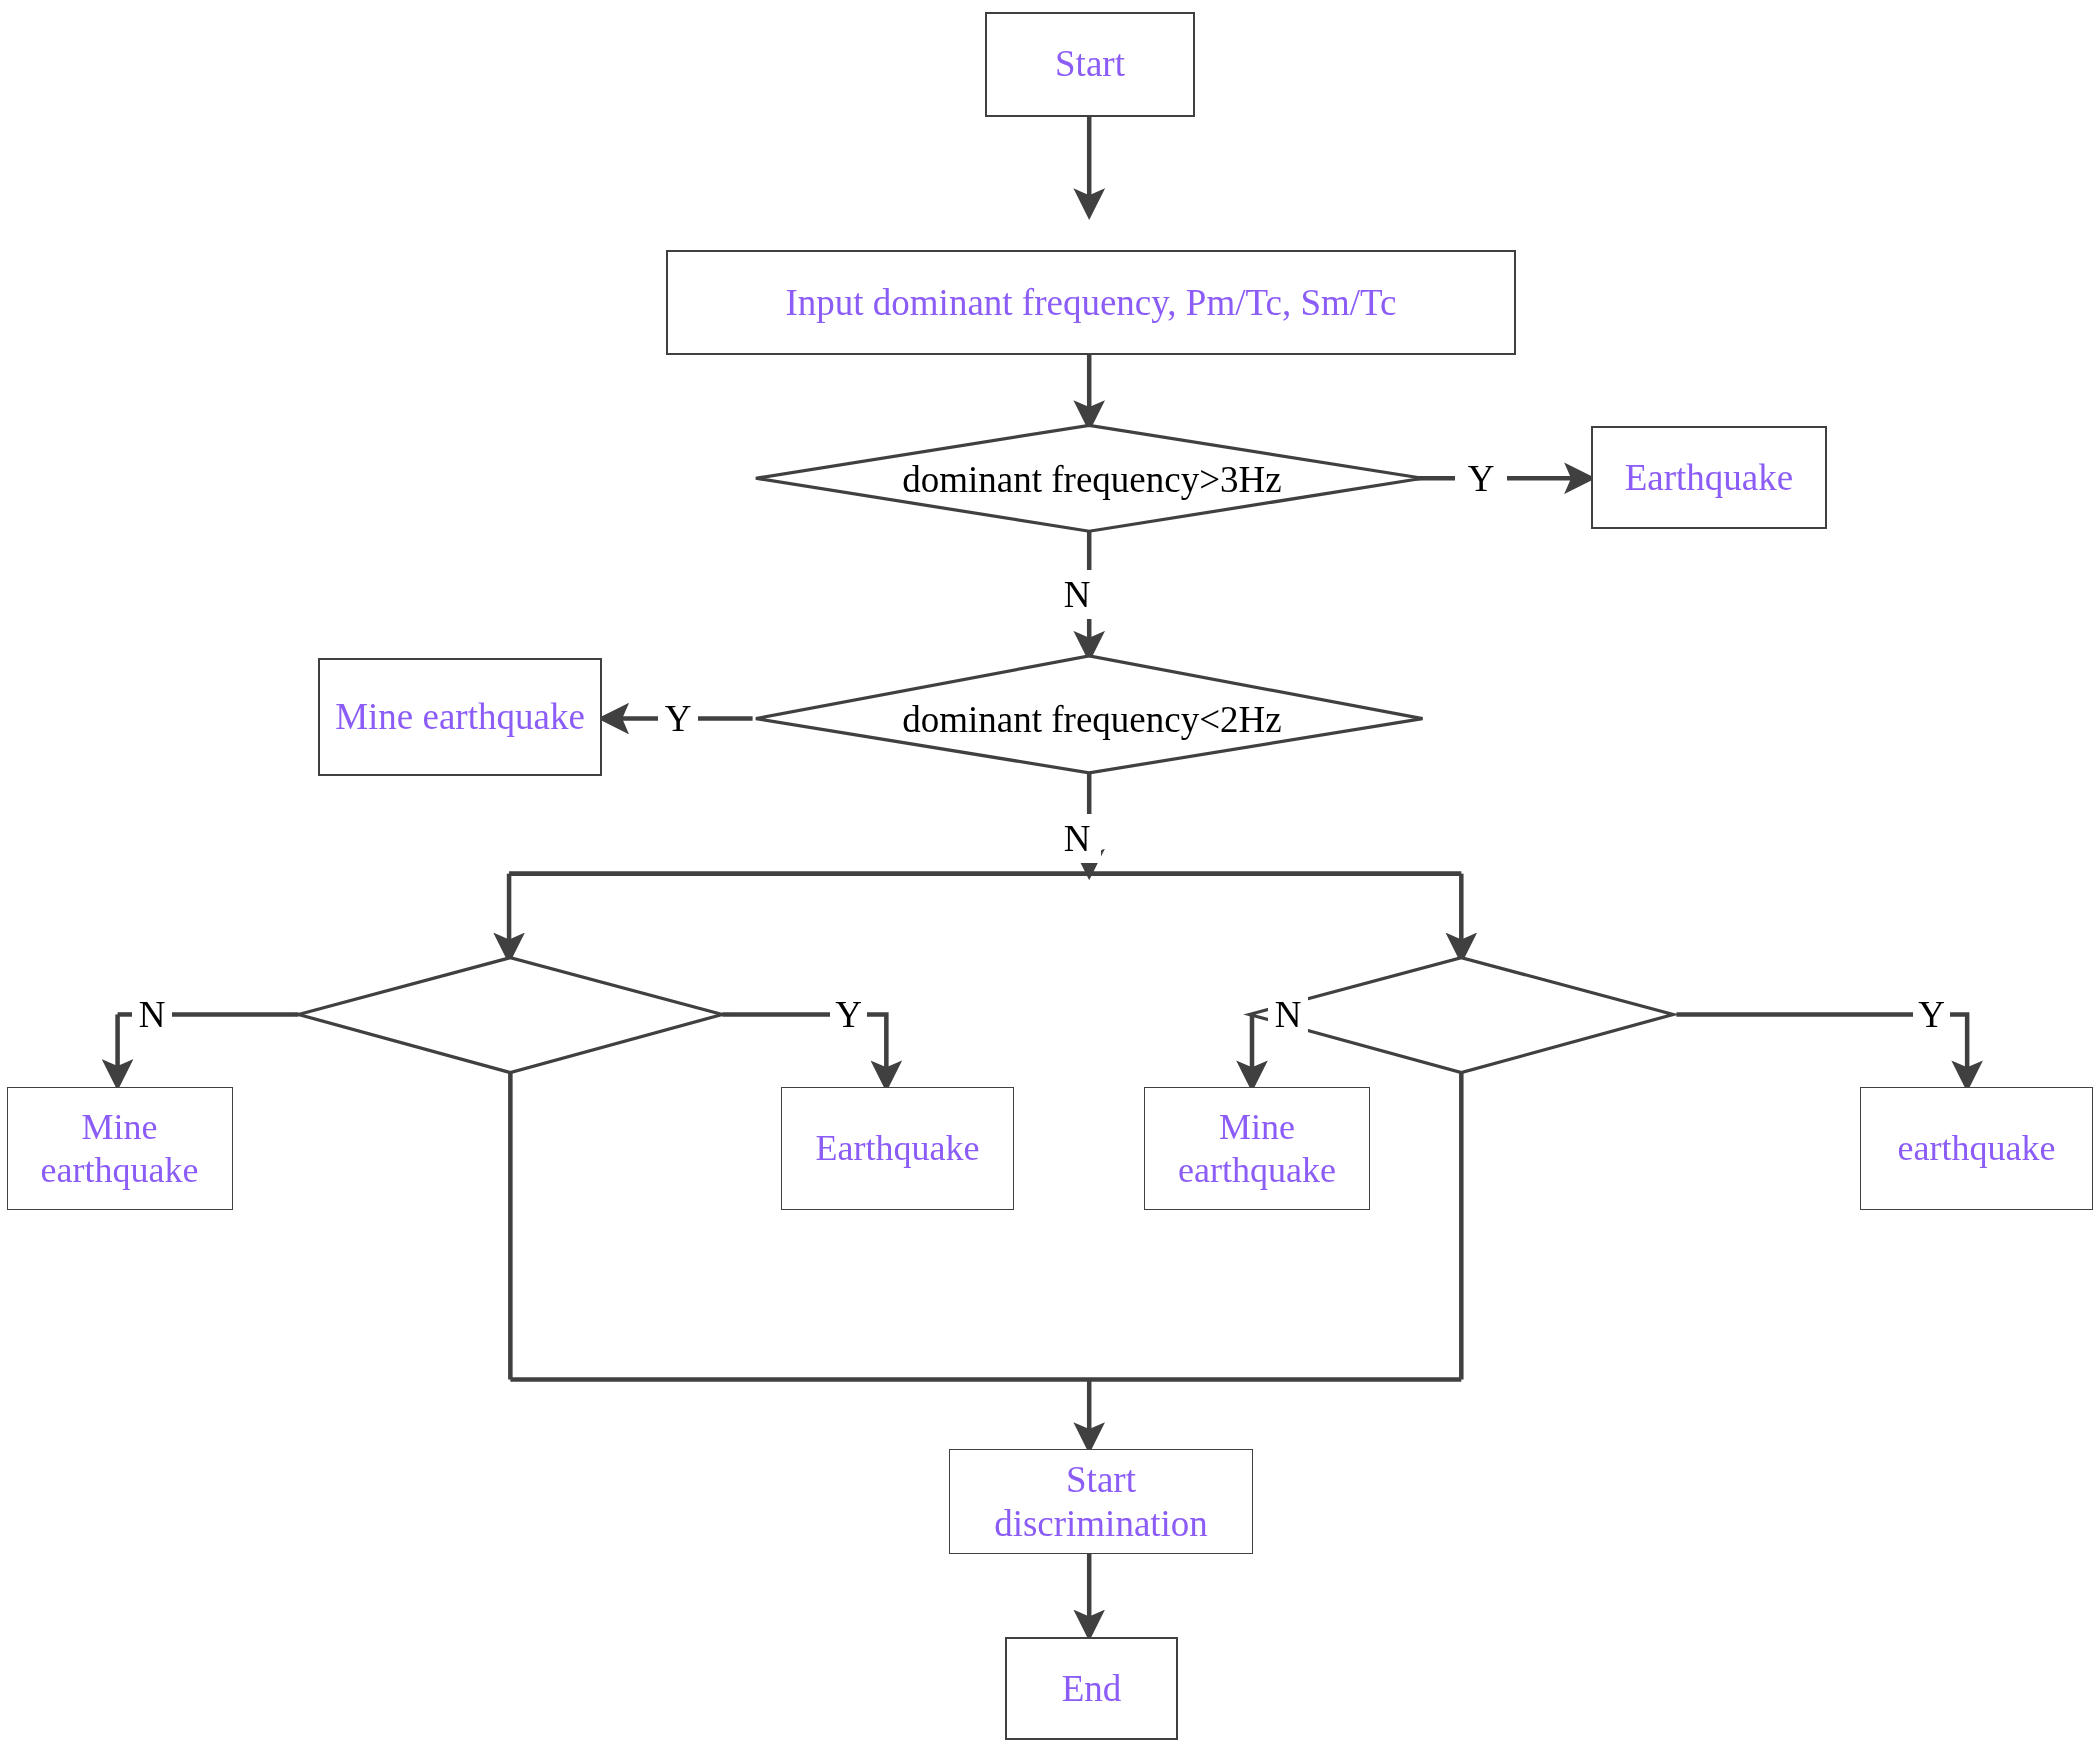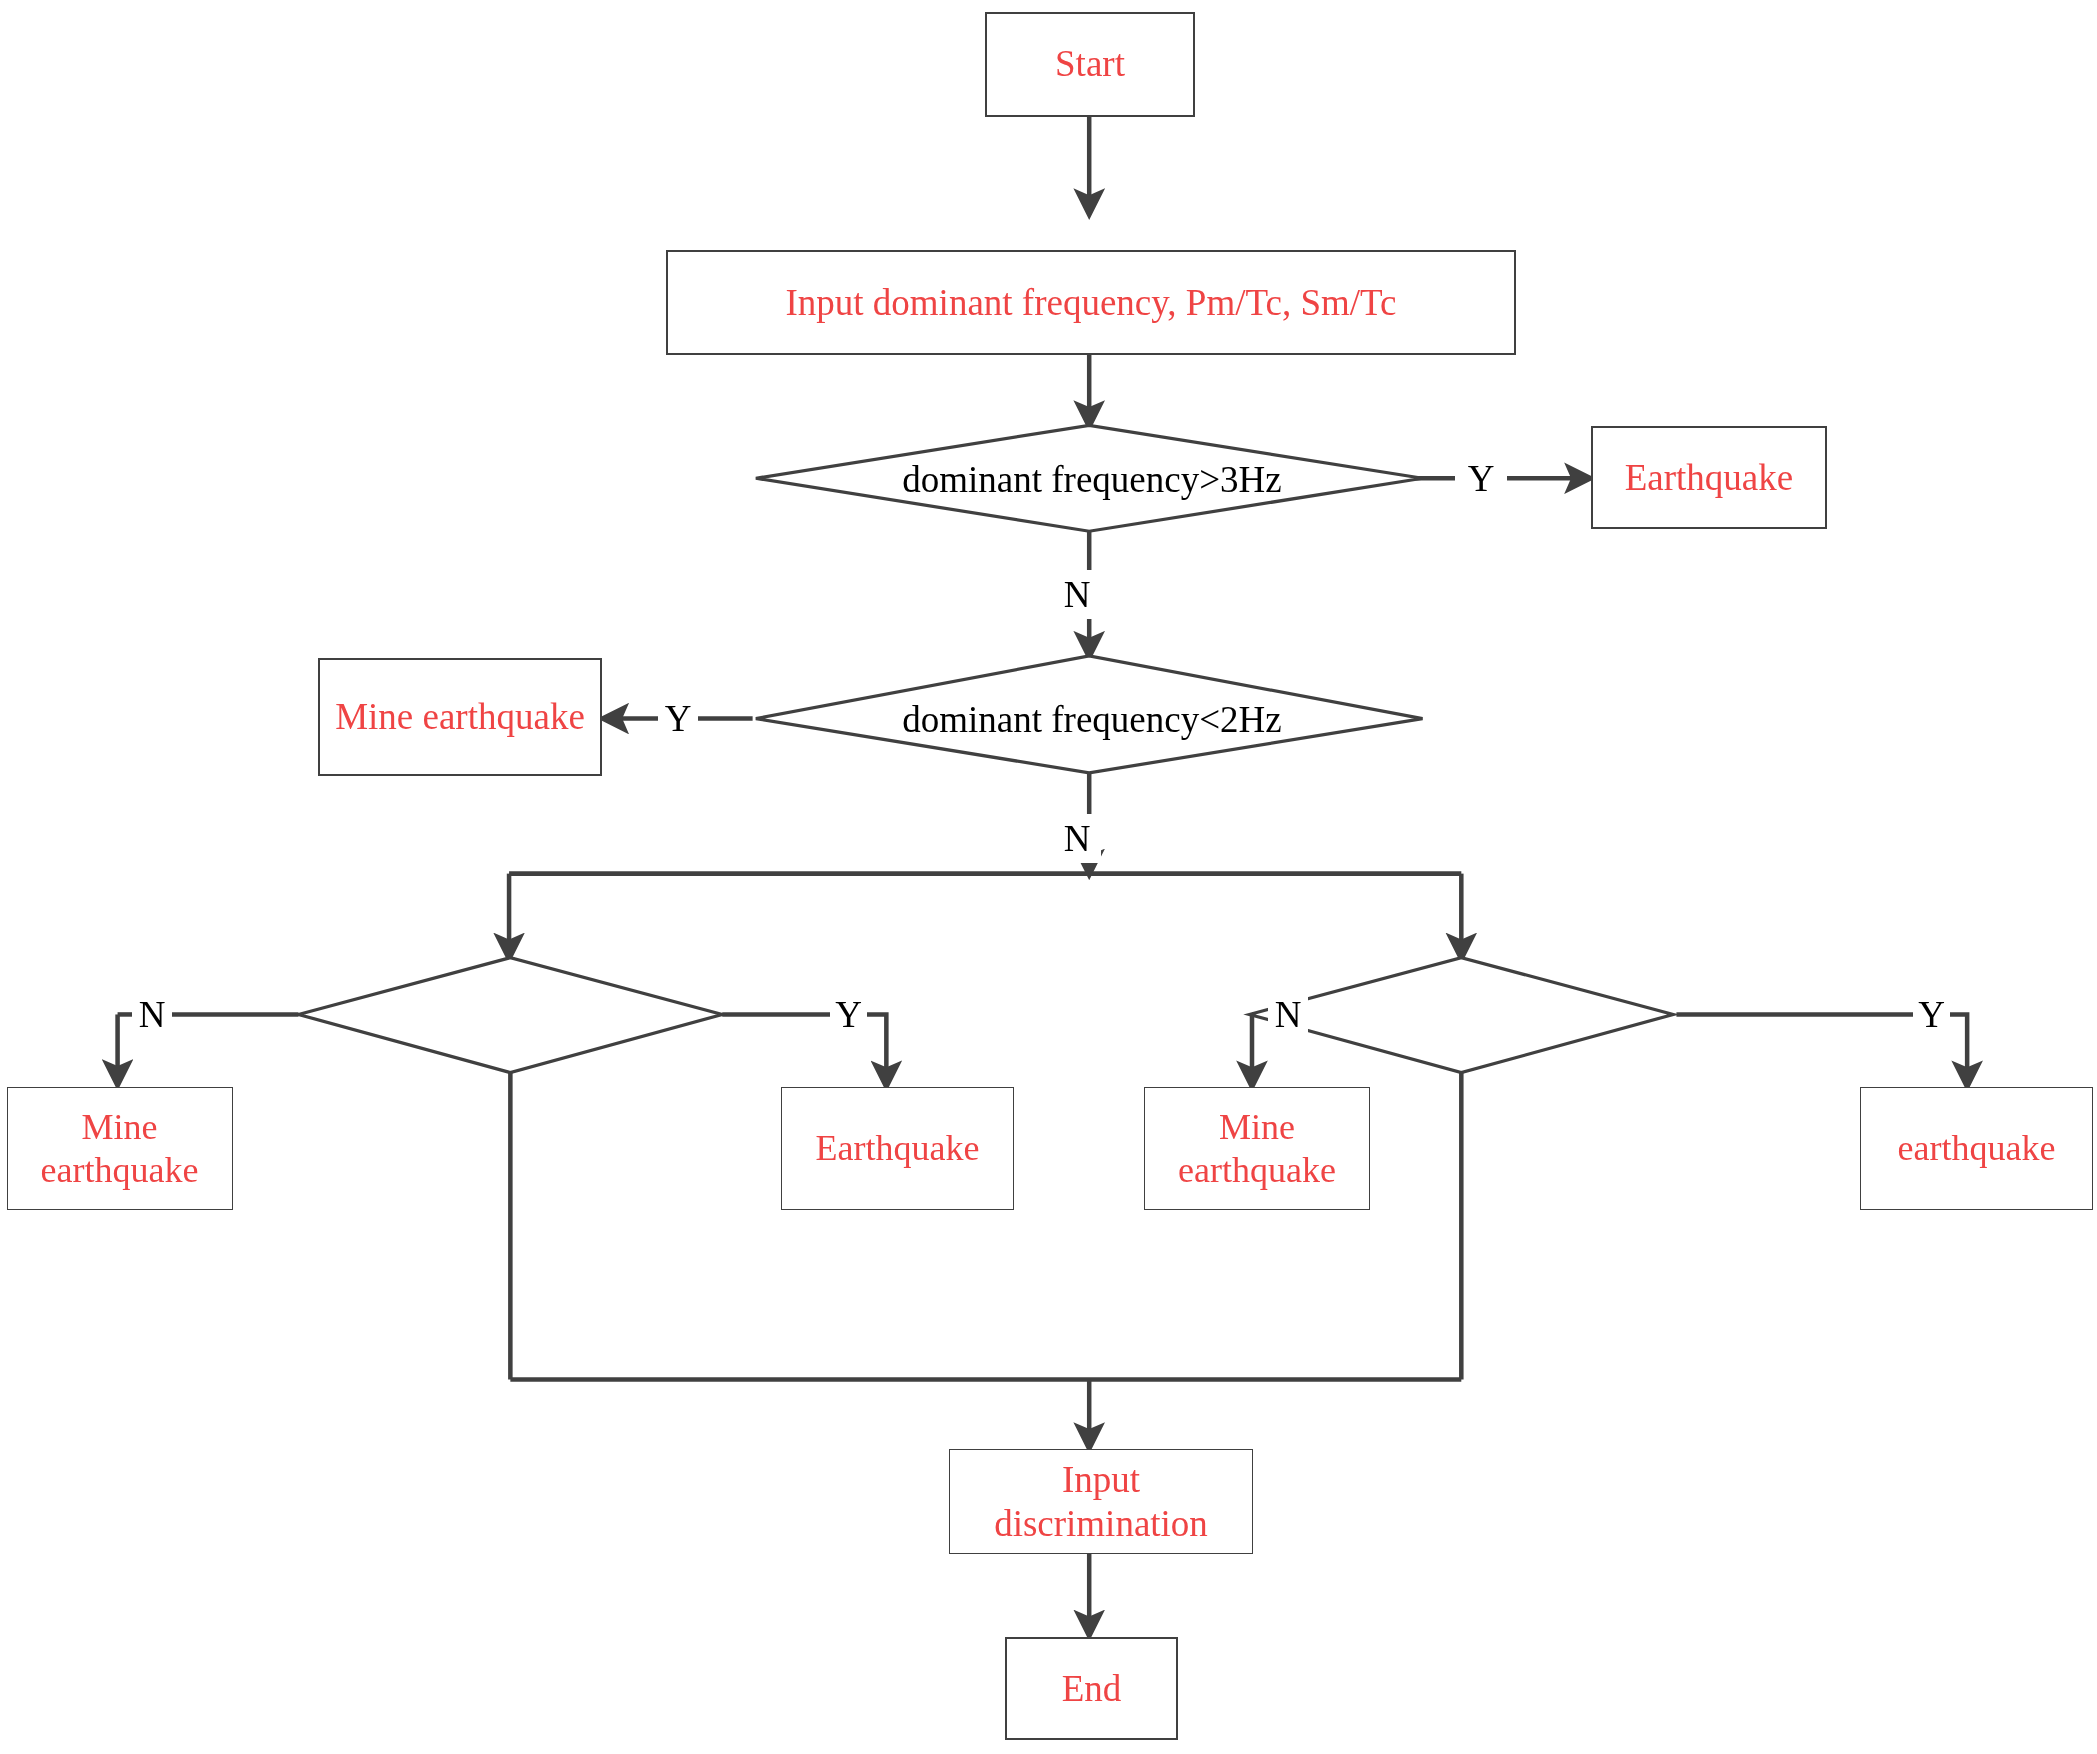--- a/index.html
+++ b/index.html
@@ -22,21 +22,21 @@
     height: 1755px;
     pointer-events: none;
   }
   .node {
     position: absolute;
     box-sizing: border-box;
     display: flex;
     align-items: center;
     justify-content: center;
     text-align: center;
-    color: #ef4444;
+    color: #8b5cf6;
     line-height: 1.18;
   }
   .box {
     border: 2.6px solid #404040;
     background: #ffffff;
   }
   .box-thin {
     border: 1.9px solid #404040;
     background: #ffffff;
   }
@@ -162,21 +162,21 @@
 
   <div class="node box-thin fs-md" style="left:1144px; top:1087px; width:226px; height:123px; padding:0 6.5px;">
     <span>Mine earthquake</span>
   </div>
 
   <div class="node box-thin fs-md" style="left:1860px; top:1087px; width:233px; height:123px; padding:0 6.5px;">
     <span>earthquake</span>
   </div>
 
   <div class="node box-thin fs-lg" style="left:949px; top:1449px; width:304px; height:105px; padding:0 7.8px;">
-    <span>Input discrimination</span>
+    <span>Start discrimination</span>
   </div>
 
   <div class="node box fs-lg" style="left:1005px; top:1637px; width:173px; height:103px;">
     <span>End</span>
   </div>
 
   <div class="diamond-label fs-lg" style="left:814px; top:456px; width:556px; height:47px;">
     <span>dominant frequency&gt;3Hz</span>
   </div>
 

